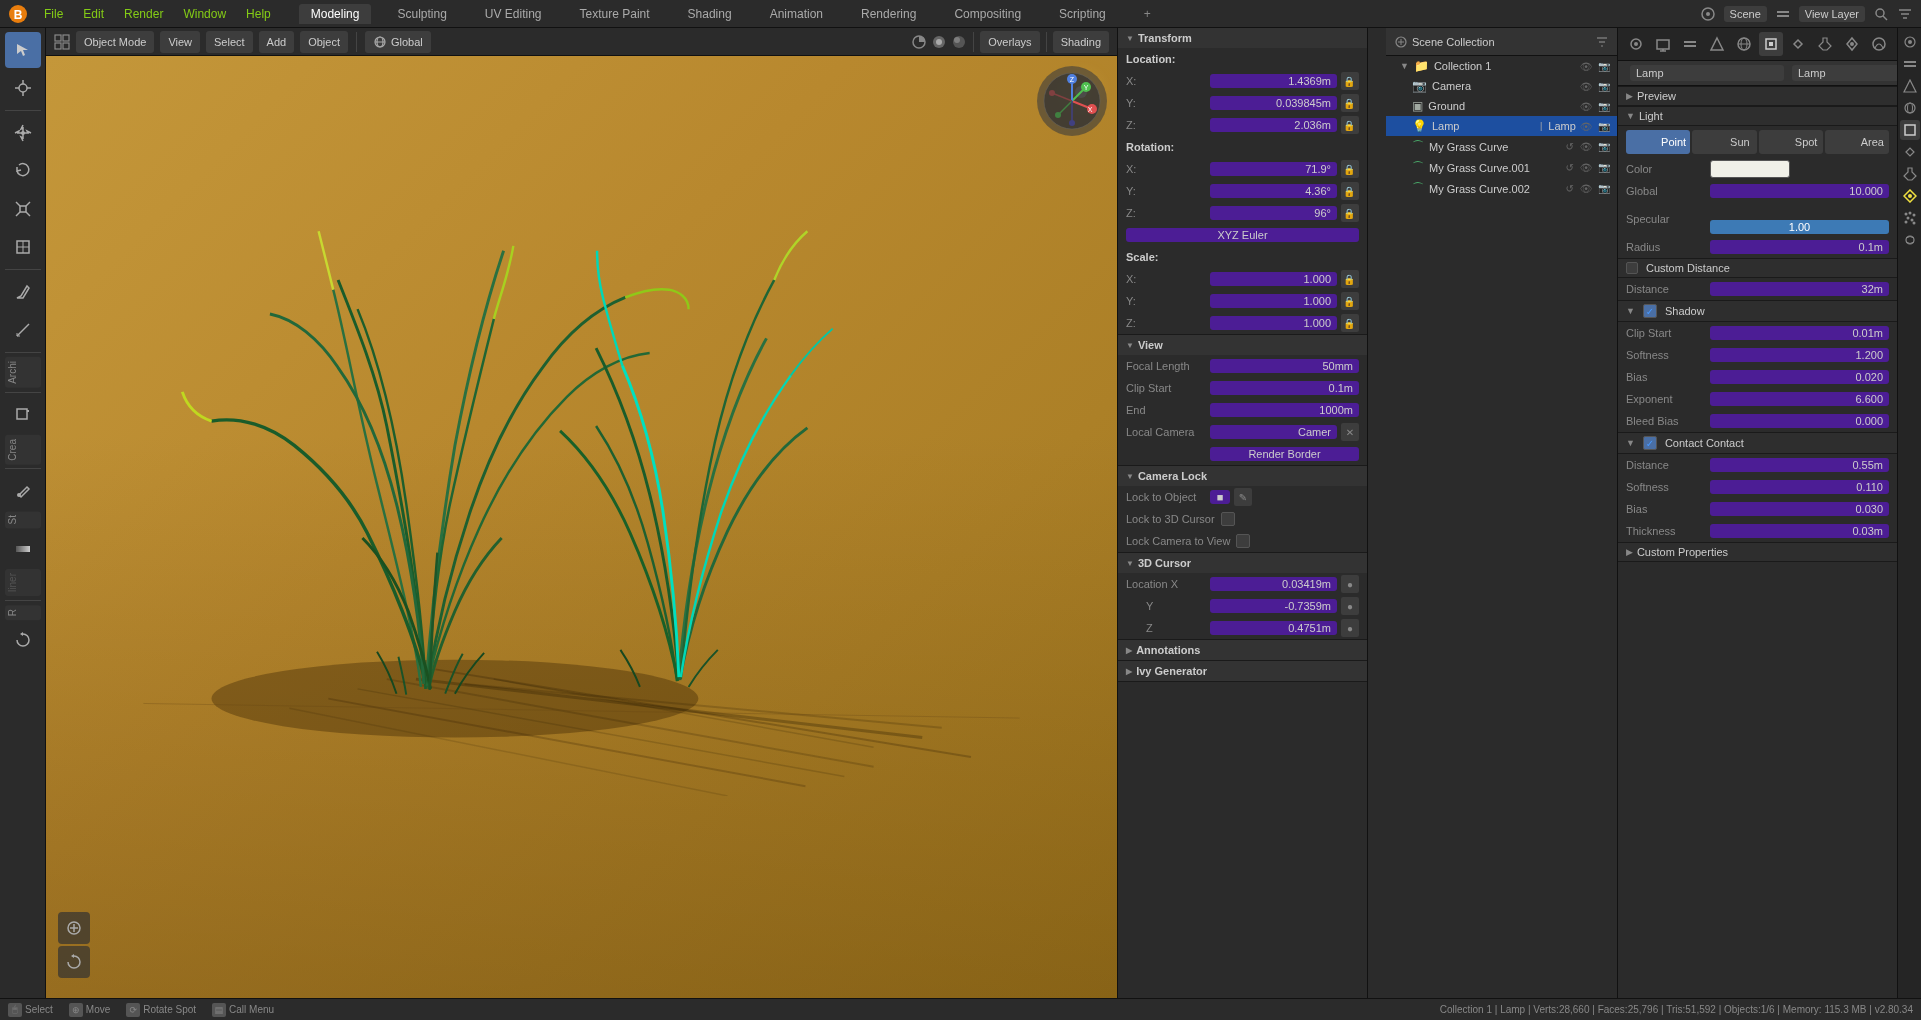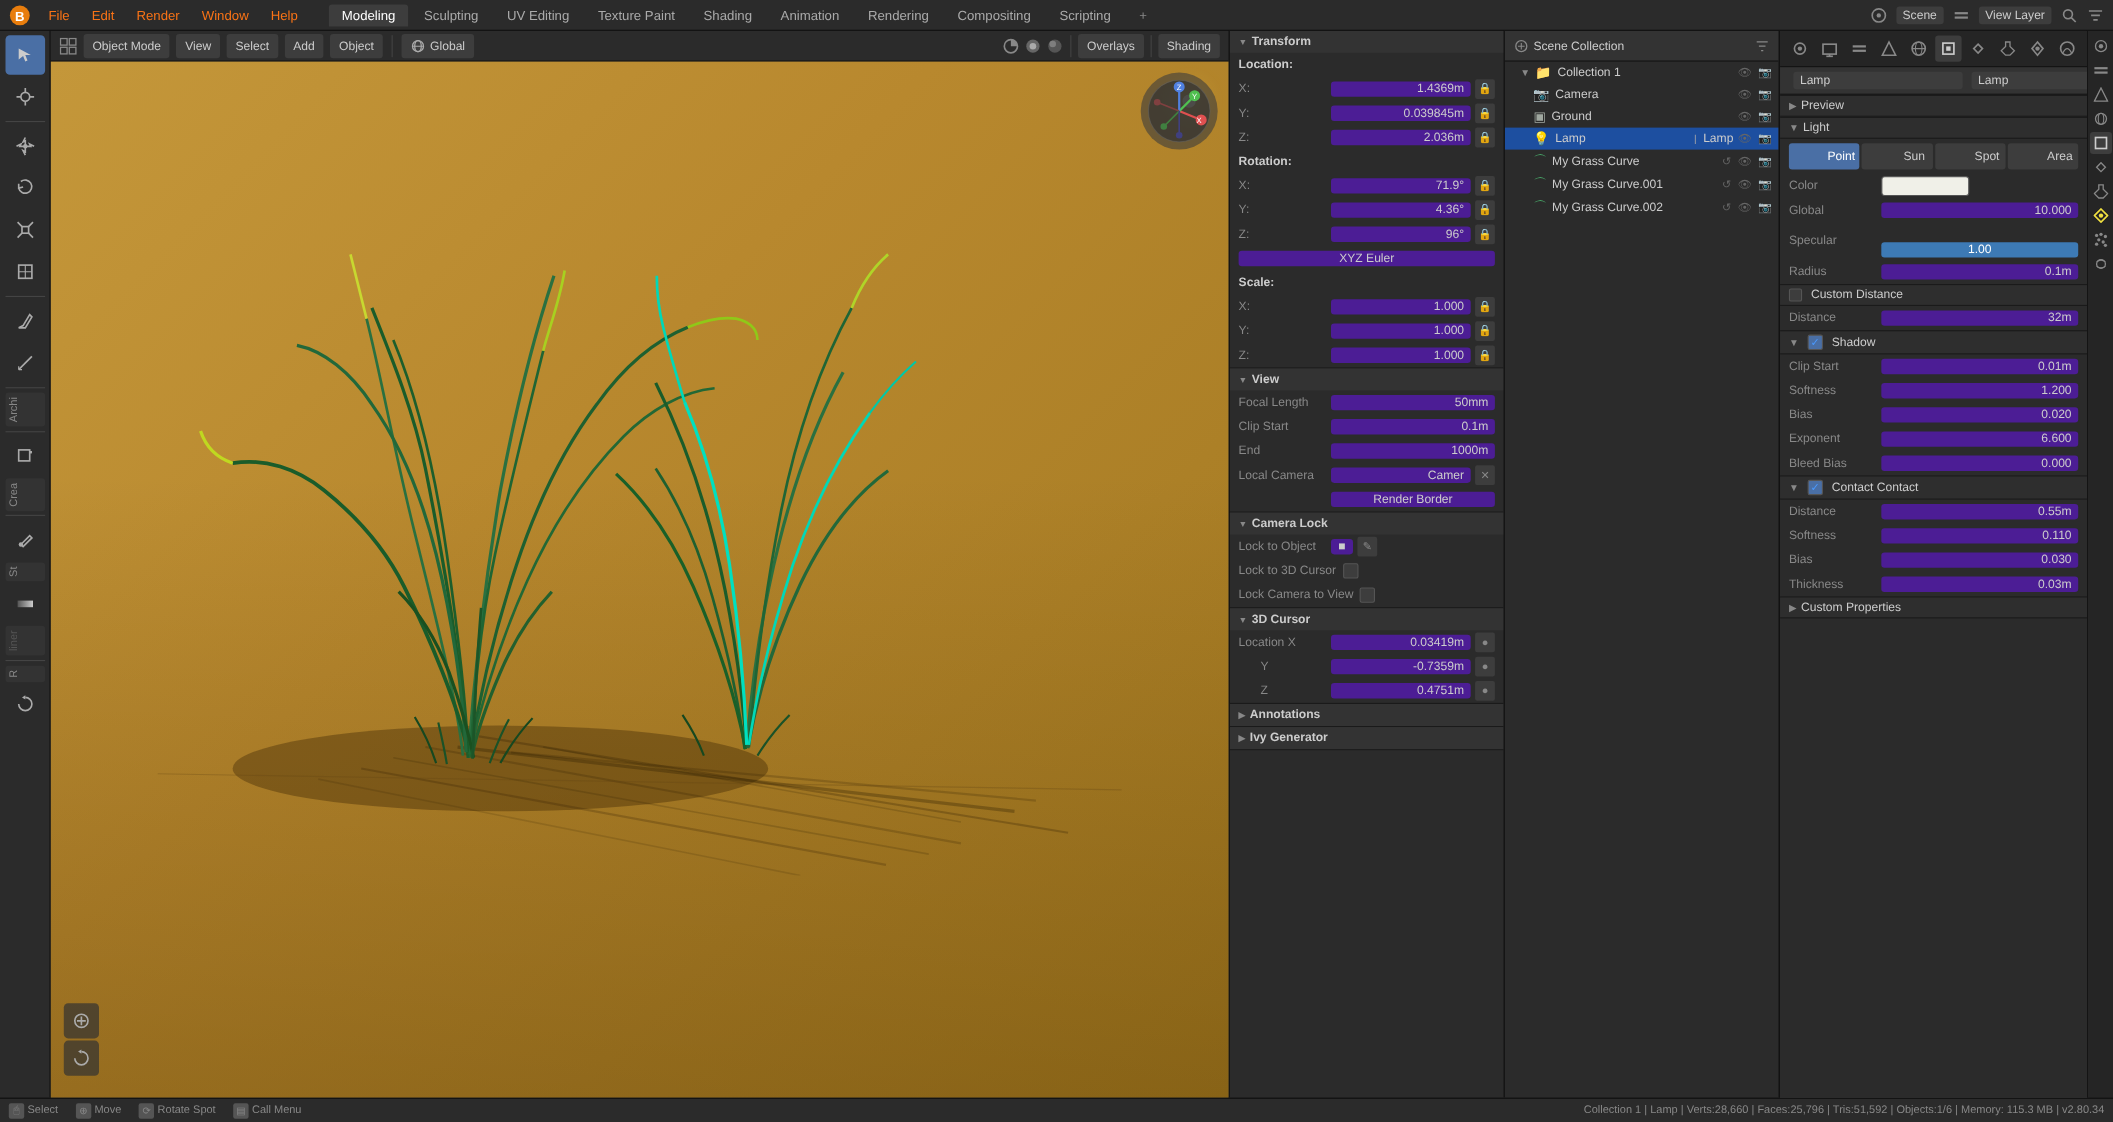--- a/index.html
+++ b/index.html
@@ -32,27 +32,27 @@
     }
     .top-menu .blender-logo {
       width: 20px;
       height: 20px;
       margin-right: 4px;
     }
     .top-menu .menu-item {
       padding: 2px 8px;
       cursor: pointer;
       border-radius: 3px;
-      color: #f97316;
+      color: #84cc16;
       font-size: 12px;
     }
     .top-menu .workspace-tabs {
       display: flex;
       align-items: center;
-      gap: 2px;
+      gap: 14px;
       margin-left: 20px;
     }
     .top-menu .workspace-tab {
       padding: 3px 12px;
       cursor: pointer;
       font-size: 12px;
       color: #aaa;
       border-radius: 3px 3px 0 0;
     }
     .top-menu .workspace-tab.active {
@@ -258,20 +258,21 @@
 
     
     .outliner {
       width: 250px;
       background: #2b2b2b;
       border-left: 1px solid #111;
       display: flex;
       flex-direction: column;
       overflow: hidden;
       flex-shrink: 0;
+      padding-left: 18px;
     }
     .outliner-header {
       height: 28px;
       background: #333;
       display: flex;
       align-items: center;
       padding: 0 8px;
       gap: 4px;
       border-bottom: 1px solid #111;
     }

